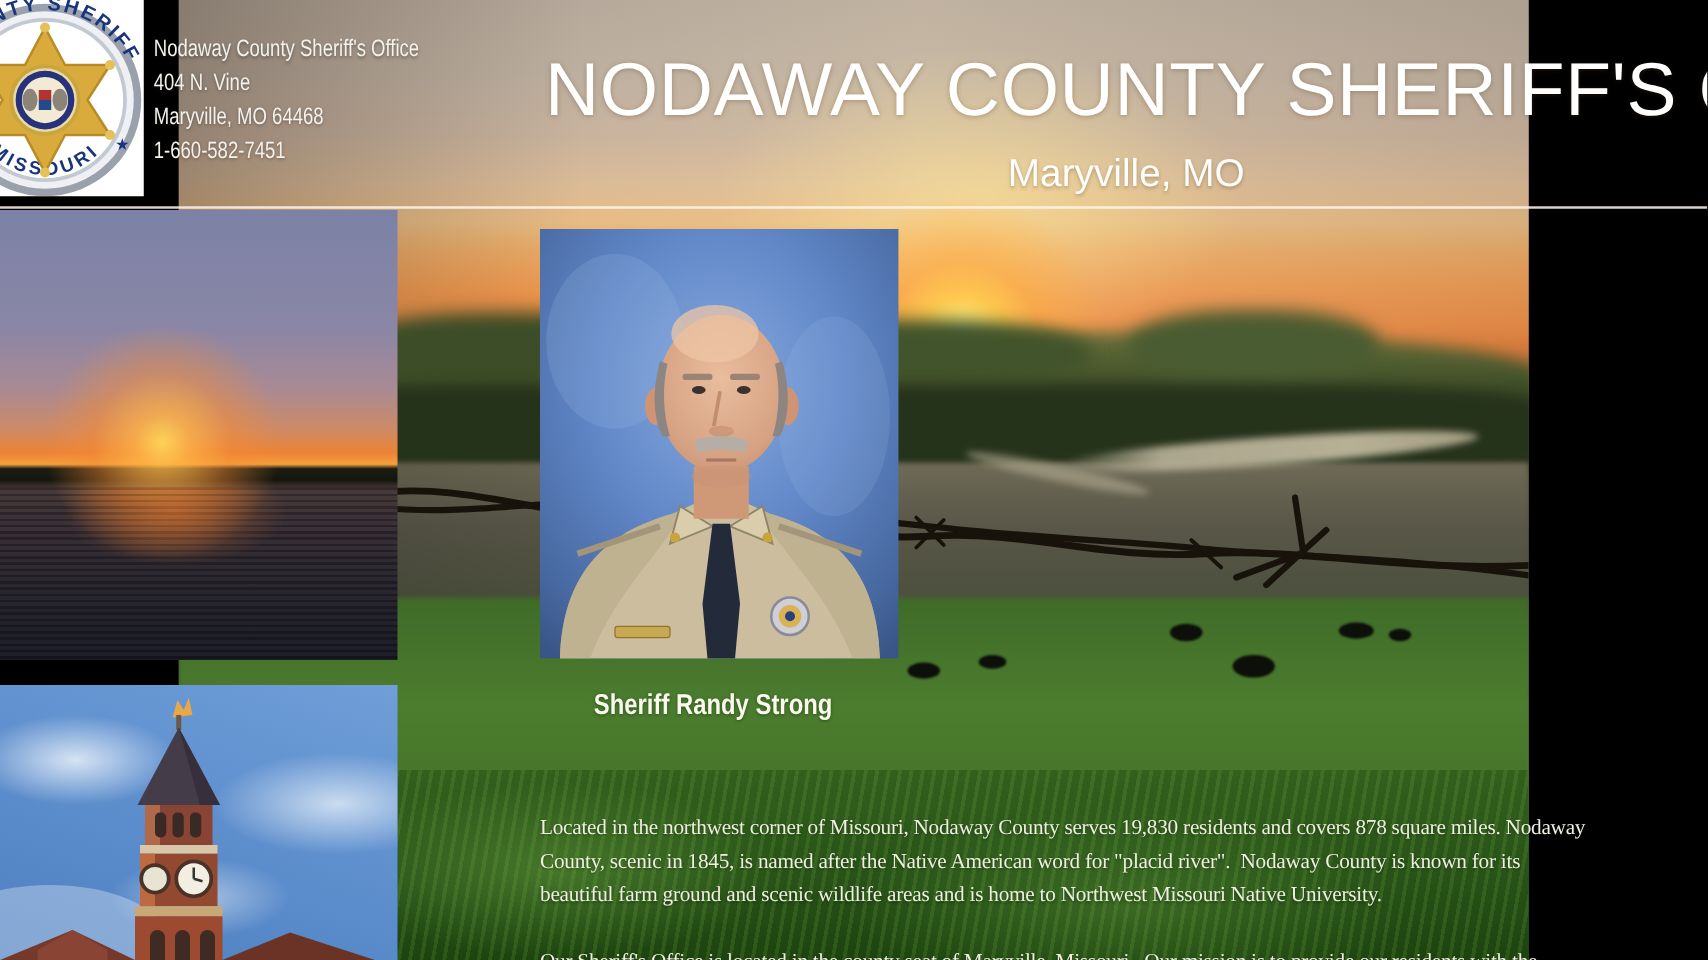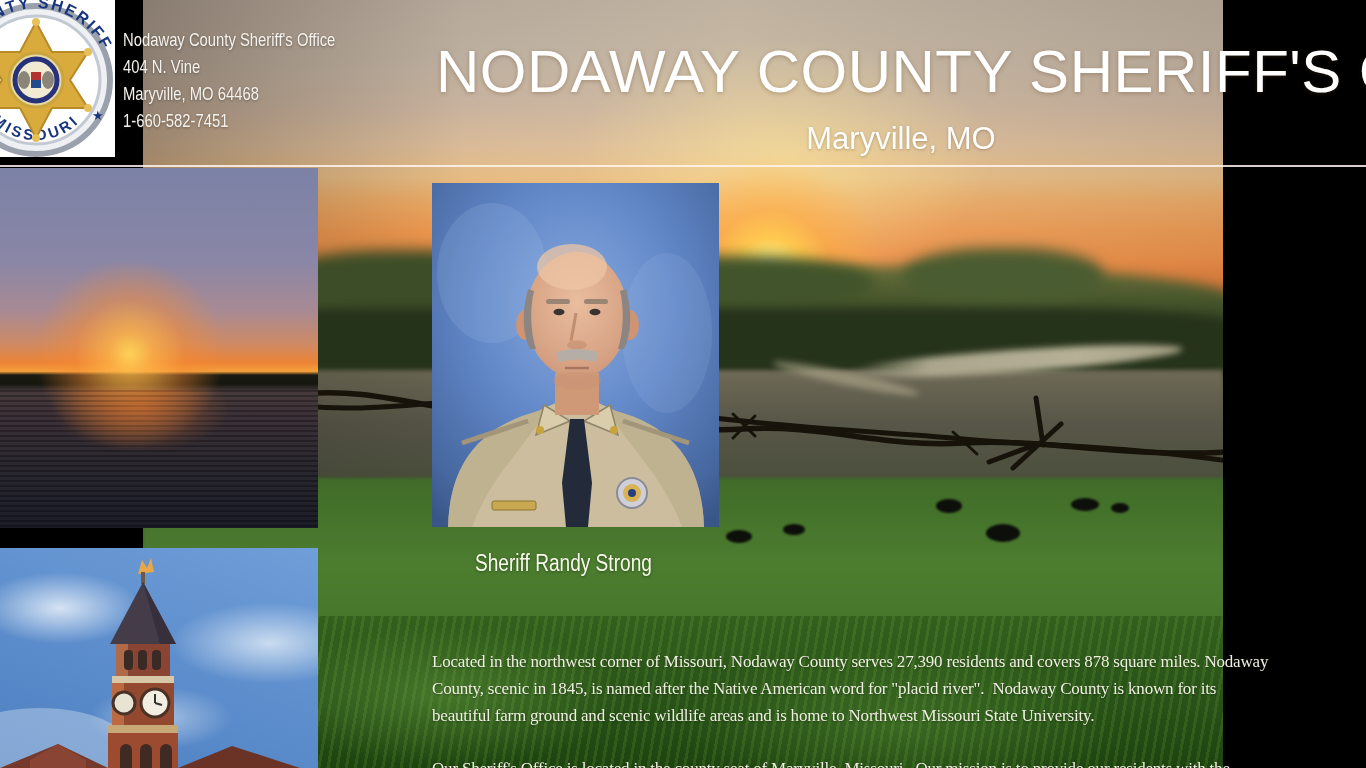--- a/index.html
+++ b/index.html
@@ -68,21 +68,21 @@
   #photo-court{left:0;top:548px;width:318px;height:220px;overflow:hidden;z-index:5;background:
     radial-gradient(ellipse 90px 40px at 60px 60px, rgba(235,242,250,.85), rgba(235,242,250,0) 90%),
     radial-gradient(ellipse 110px 45px at 270px 95px, rgba(228,238,248,.8), rgba(228,238,248,0) 90%),
     radial-gradient(ellipse 80px 35px at 160px 170px, rgba(228,238,248,.55), rgba(228,238,248,0) 90%),
     linear-gradient(200deg,#6f9ed8,#5788c8 70%,#4f7fc0 100%);}
 
   
   #portrait{left:432px;top:183px;width:287px;height:344px;z-index:7;overflow:hidden;}
 
   
-  #caption{left:475px;top:549px;z-index:7;color:#faf8ec;font-weight:normal;font-size:23px;
+  #caption{left:475px;top:549px;z-index:7;color:#faf8ec;font-weight:bold;font-size:23px;
     line-height:28px;text-shadow:0 1px 3px rgba(0,40,0,.5);}
   #caption span{transform:scaleX(.83);}
   .para{left:432px;z-index:7;color:#f1eee2;font-family:"Liberation Serif","DejaVu Serif",serif;
     font-size:17px;line-height:27px;letter-spacing:-.2px;text-shadow:0 1px 2px rgba(0,30,0,.45);}
   .para .pline{white-space:pre;}
   #para1{top:648px;}
   #para2{top:755px;}
 
   svg text{font-family:"Liberation Sans","DejaVu Sans",sans-serif;}
 </style>
@@ -263,21 +263,21 @@
       <path d="M 133,185 L 157,185" stroke="#a87560" stroke-width="2.5"></path>
       <ellipse cx="145" cy="198" rx="24" ry="9" fill="#c89273" opacity=".45"></ellipse>
     </svg>
   </div>
 
   <div id="caption" class="abs">
     <span class="cond">Sheriff Randy Strong</span>
   </div>
 
   <div id="para1" class="para abs">
-    <div class="pline">Located in the northwest corner of Missouri, Nodaway County serves 27,390 residents and covers 878 square miles. Nodaway</div>
+    <div class="pline">Located in the northwest corner of Missouri, Nodaway County serves 19,830 residents and covers 878 square miles. Nodaway</div>
     <div class="pline">County, scenic in 1845, is named after the Native American word for "placid river".  Nodaway County is known for its</div>
-    <div class="pline">beautiful farm ground and scenic wildlife areas and is home to Northwest Missouri State University.</div>
+    <div class="pline">beautiful farm ground and scenic wildlife areas and is home to Northwest Missouri Native University.</div>
   </div>
   <div id="para2" class="para abs">
     <div class="pline">Our Sheriff's Office is located in the county seat of Maryville, Missouri.  Our mission is to provide our residents with the</div>
   </div>
 
 </div>
 
 </body></html>

